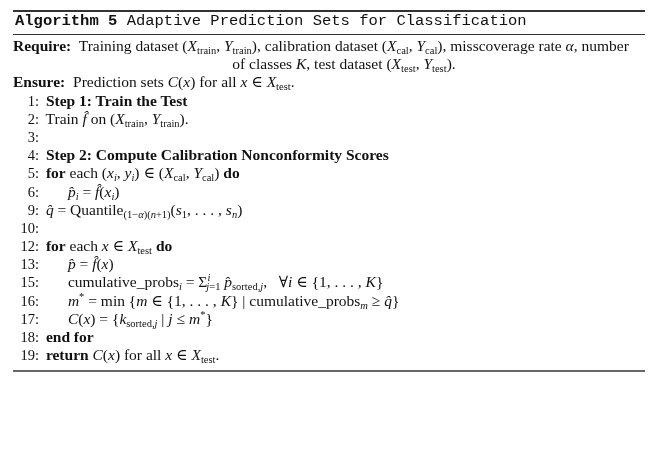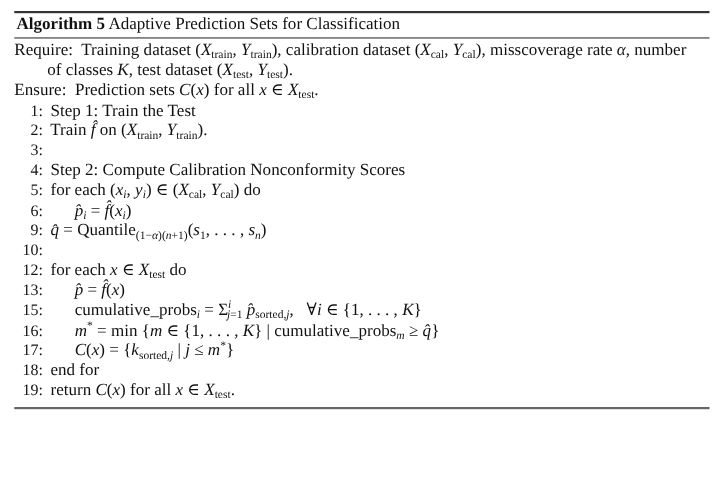--- a/index.html
+++ b/index.html
@@ -2,28 +2,28 @@
 <html><head>
 <meta charset="utf-8">
 <style>
   html, body { margin:0; padding:0; background:#ffffff; }
   body { width:658px; height:450px; position:relative; overflow:hidden;
          font-family:"Liberation Serif","DejaVu Serif",serif; color:#111; font-size:15.5px; }
   .algo { position:absolute; left:13px; top:10px; width:632px; }
   .rule-top { height:2px; background:#333; }
   .rule-mid { height:1px; background:#333; margin-top:3px; }
   .rule-bot { height:2px; background:#666; margin-top:6px; }
-  .caption { height:19px; line-height:19px; padding-left:2px; }
+  .caption { height:19px; line-height:19px; padding-left:2px;font-family:Liberation Mono, monospace; }
   .caption b { font-weight:bold; }
   .line { position:relative; height:18.2px; line-height:18.2px; white-space:nowrap; }
   .req { line-height:18px; }
-  .req .cont { padding-left:30px; }
+  .req .cont { padding-left:30px;text-align:center; }
   .num { display:inline-block; width:26px; text-align:right; margin-right:3px; font-size:14.5px; }
   .ind1 { display:inline-block; width:22px; }
-  .kw { font-weight:normal; }
+  .kw { font-weight:bold; }
   i { font-style:italic; }
   sub { font-size:10.5px; vertical-align:-3px; line-height:0; }
   sup { font-size:10.5px; vertical-align:6px; line-height:0; }
 </style>
 </head>
 <body>
 
 <div class="algo">
   <div class="rule-top"></div>
   <div class="caption">

